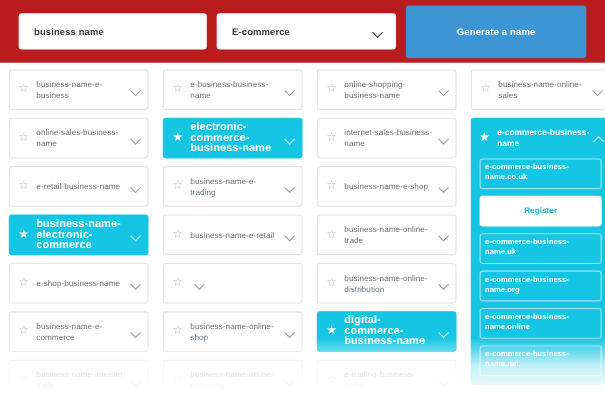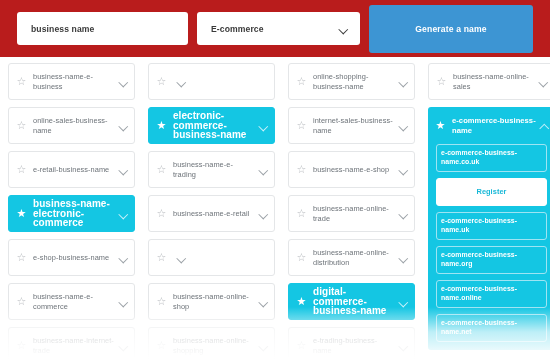--- a/index.html
+++ b/index.html
@@ -293,20 +293,21 @@
         </div>
         <div class="name-card">
           <span class="star">☆</span>
           <span class="card-label">business-name-internet-trade</span>
           <span class="chev card-chev"></span>
         </div>
       </div>
       <div class="col col-1">
         <div class="name-card">
           <span class="star">☆</span>
+          <span class="card-label">e-business-business-name</span>
           <span class="chev card-chev"></span>
         </div>
         <div class="name-card selected">
           <span class="star">★</span>
           <span class="card-label">electronic-commerce-business-name</span>
           <span class="chev card-chev"></span>
         </div>
         <div class="name-card">
           <span class="star">☆</span>
           <span class="card-label">business-name-e-trading</span>

